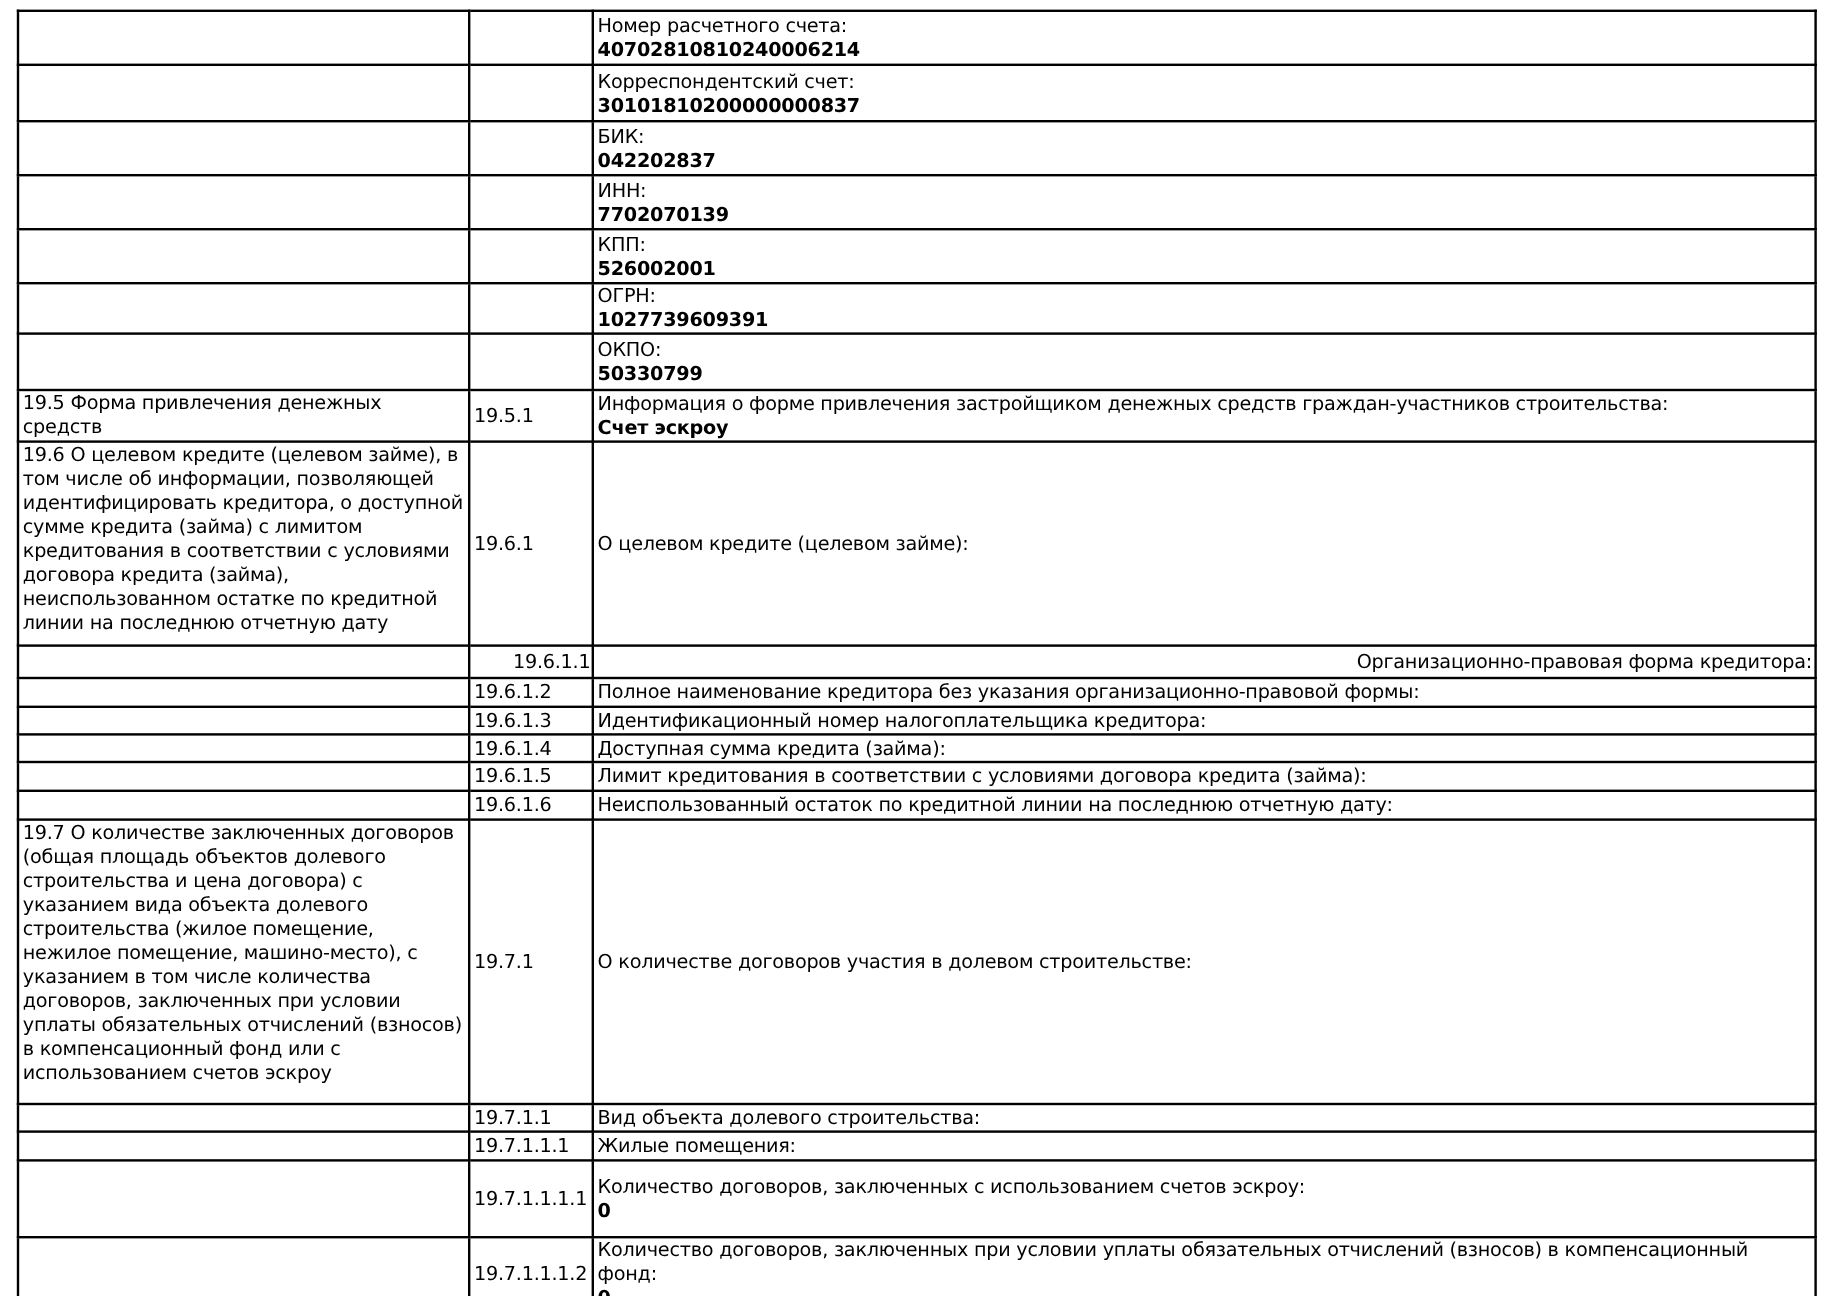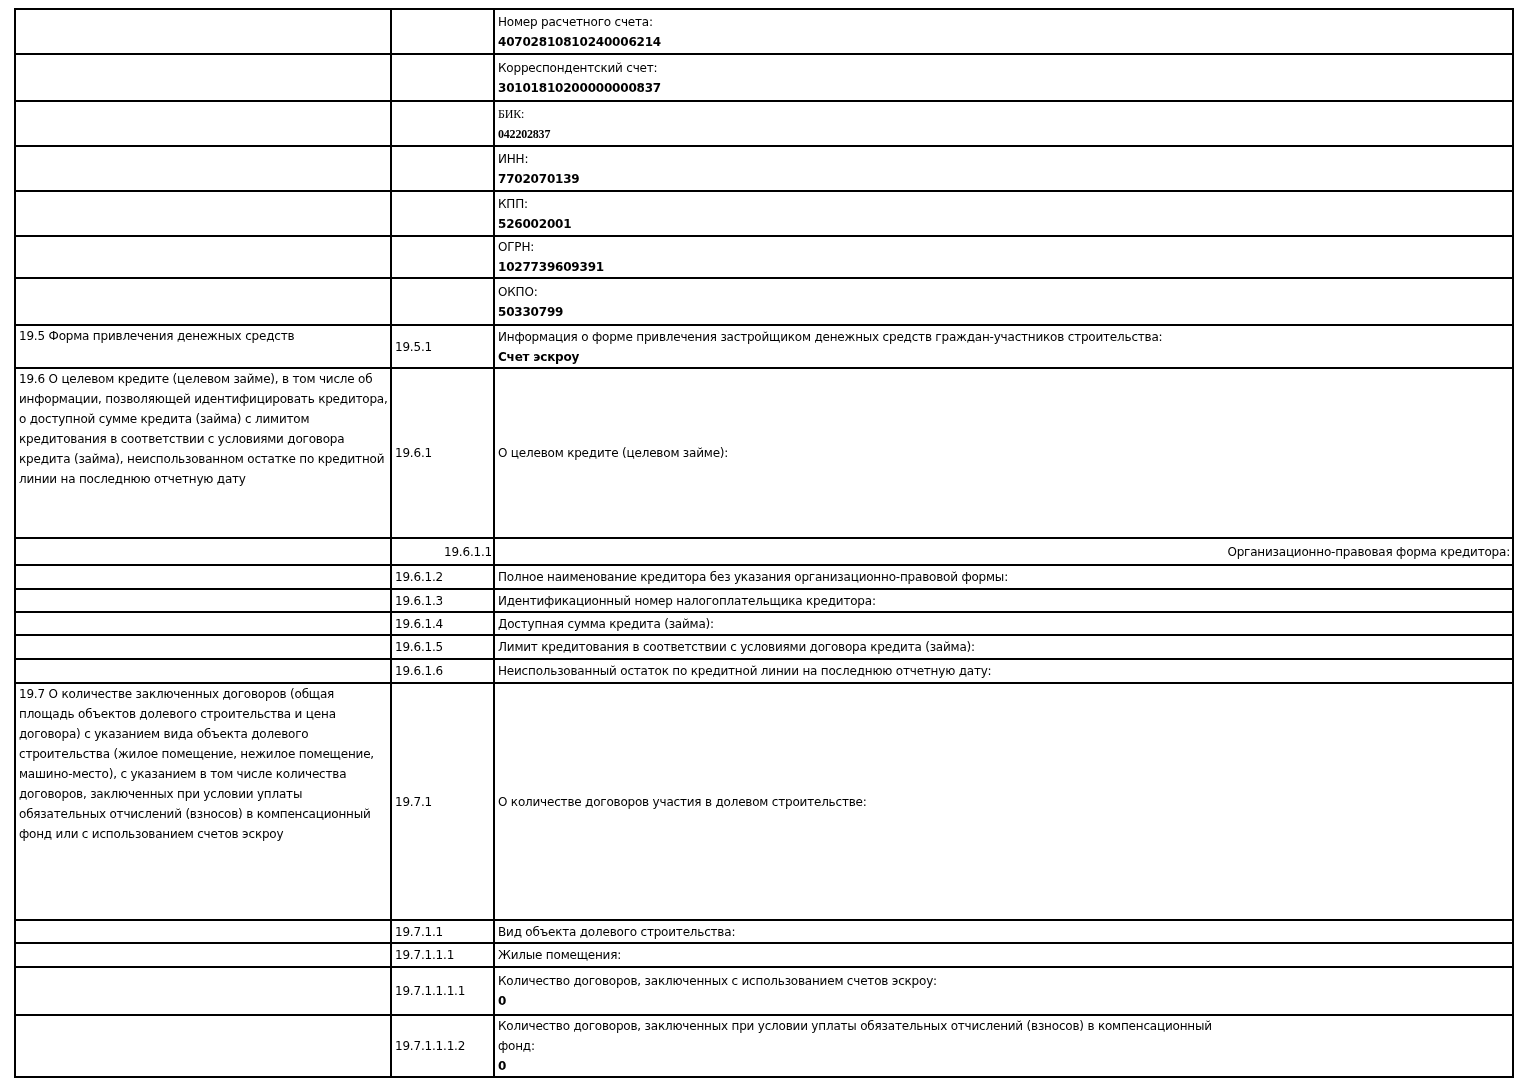--- a/index.html
+++ b/index.html
@@ -7,21 +7,21 @@
     padding: 0;
     background: #ffffff;
     overflow: hidden;
   }
   .page {
     position: relative;
     width: 1529px;
     height: 1080px;
     background: #ffffff;
     font-family: "DejaVu Sans", sans-serif;
-    font-size: 12px;
+    font-size: 16px;
     color: #000000;
   }
   table.decl {
     position: absolute;
     left: 14px;
     top: 8px;
     width: 1498px;
     border-collapse: collapse;
     table-layout: fixed;
   }
@@ -75,21 +75,21 @@
           </td>
         </tr>
         <tr style="height: 47px;">
           <td class="cell-section"></td>
           <td class="cell-num"></td>
           <td class="cell-content">
             <div class="lbl">Корреспондентский счет:</div>
             <div class="val">30101810200000000837</div>
           </td>
         </tr>
-        <tr style="height: 45px; font-family: Liberation Serif, serif;">
+        <tr style="height: 45px;">
           <td class="cell-section"></td>
           <td class="cell-num"></td>
           <td class="cell-content">
             <div class="lbl">БИК:</div>
             <div class="val">042202837</div>
           </td>
         </tr>
         <tr style="height: 45px;">
           <td class="cell-section"></td>
           <td class="cell-num"></td>
@@ -221,21 +221,21 @@
         </tr>
         <tr style="height: 24px;">
           <td class="cell-section"></td>
           <td class="cell-num">
             <div>19.7.1.1.1</div>
           </td>
           <td class="cell-content">
             <div class="lbl">Жилые помещения:</div>
           </td>
         </tr>
-        <tr style="height: 48px; padding-left: 48px;">
+        <tr style="height: 64px; padding-left: 48px;">
           <td class="cell-section"></td>
           <td class="cell-num">
             <div>19.7.1.1.1.1</div>
           </td>
           <td class="cell-content">
             <div class="lbl">Количество договоров, заключенных с использованием счетов эскроу:</div>
             <div class="val">0</div>
           </td>
         </tr>
         <tr style="height: 58px;">

